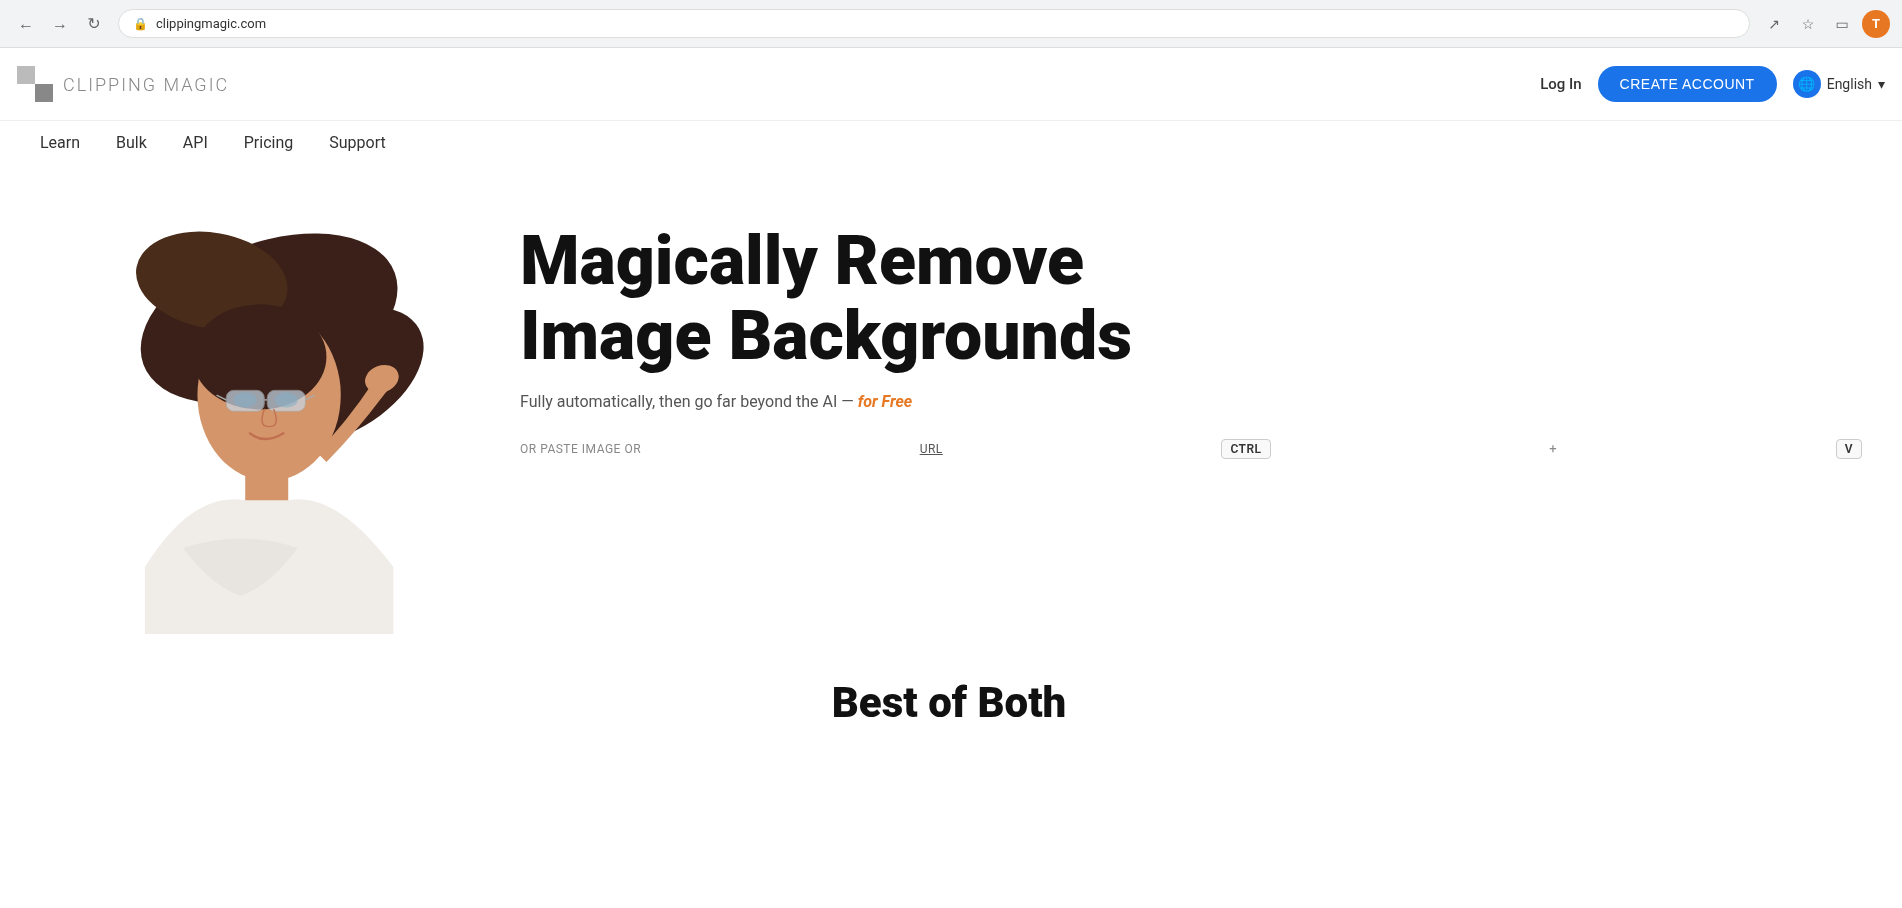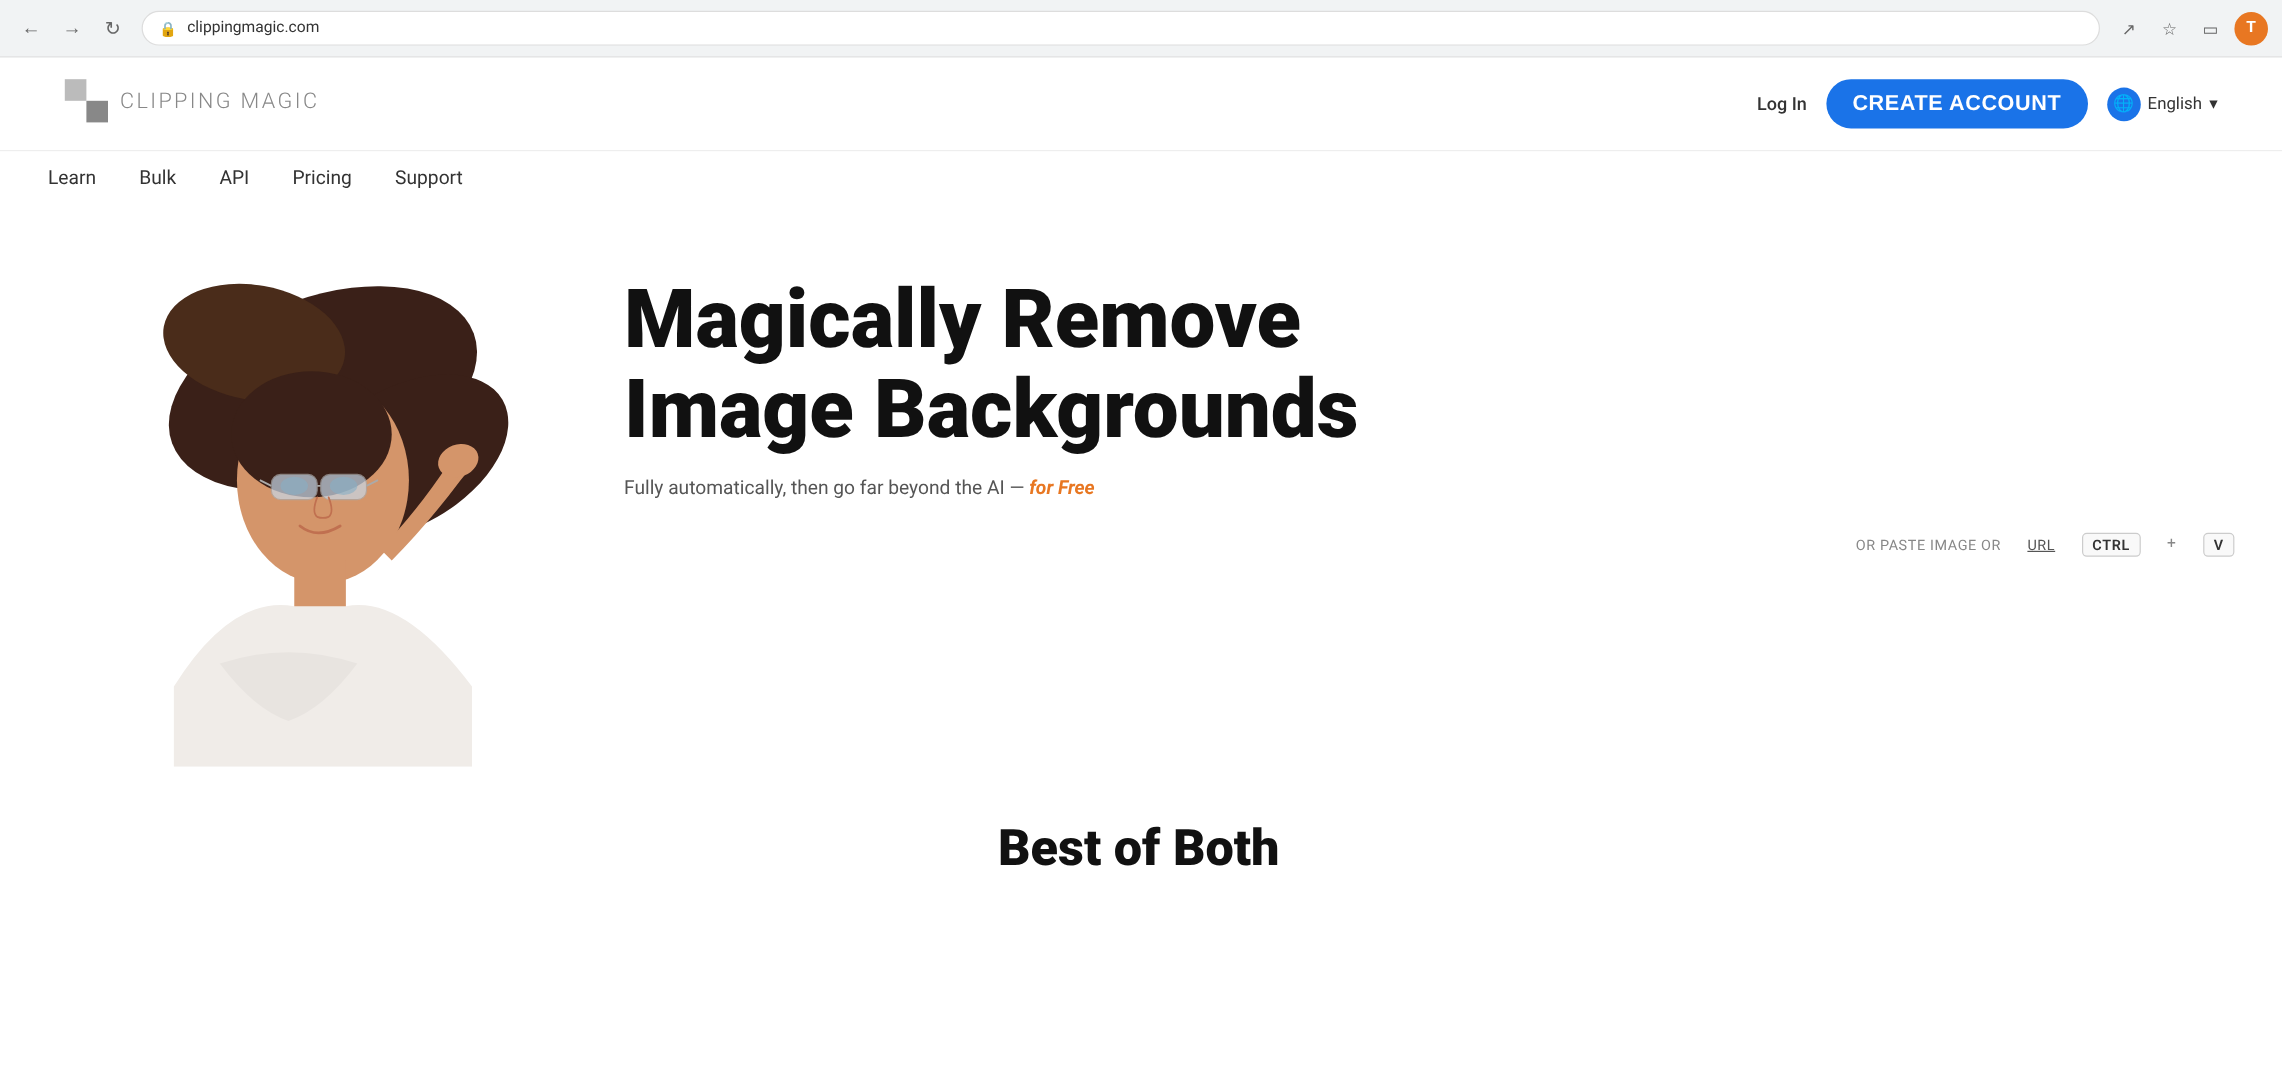--- a/index.html
+++ b/index.html
@@ -65,23 +65,23 @@
       font-size: 13px;
       font-weight: bold;
     }
 
     
     .website { background: white; min-height: calc(908px - 48px); }
 
     
     .site-header {
       display: flex;
-      align-items: flex-start;
+      align-items: flex-end;
       justify-content: space-between;
-      padding: 18px 54px;
+      padding: 18px 17px;
       border-bottom: 1px solid #eee;
     }
     .logo {
       display: flex; align-items: center; gap: 10px;
       text-decoration: none;
     }
     .logo-icon {
       width: 36px; height: 36px;
       position: relative;
     }
@@ -114,22 +114,22 @@
       text-decoration: none;
       font-size: 15px;
       font-weight: 500;
     }
     .create-account-btn {
       background: #1a73e8;
       color: white;
       border: none;
       border-radius: 24px;
       padding: 10px 22px;
-      font-size: 18px;
-      font-weight: 700;
+      font-size: 14px;
+      font-weight: 400;
       letter-spacing: 0.5px;
       cursor: pointer;
     }
     .language-selector {
       display: flex; align-items: center; gap: 6px;
       cursor: pointer;
       font-size: 14px;
       color: #333;
     }
     .globe-icon {
@@ -238,21 +238,21 @@
       color: white;
       font-size: 22px;
     }
     .paste-hint {
       display: flex;
       align-items: center;
       gap: 22px;
       font-size: 12px;
       color: #888;
       letter-spacing: 0.5px;
-      justify-content: flex-end;
+      justify-content: space-between;
     }
     .paste-hint .url-link {
       color: #555;
       text-decoration: underline;
       cursor: pointer;
     }
     .key-badge {
       border: 1.5px solid #ccc;
       border-radius: 4px;
       padding: 2px 8px;

